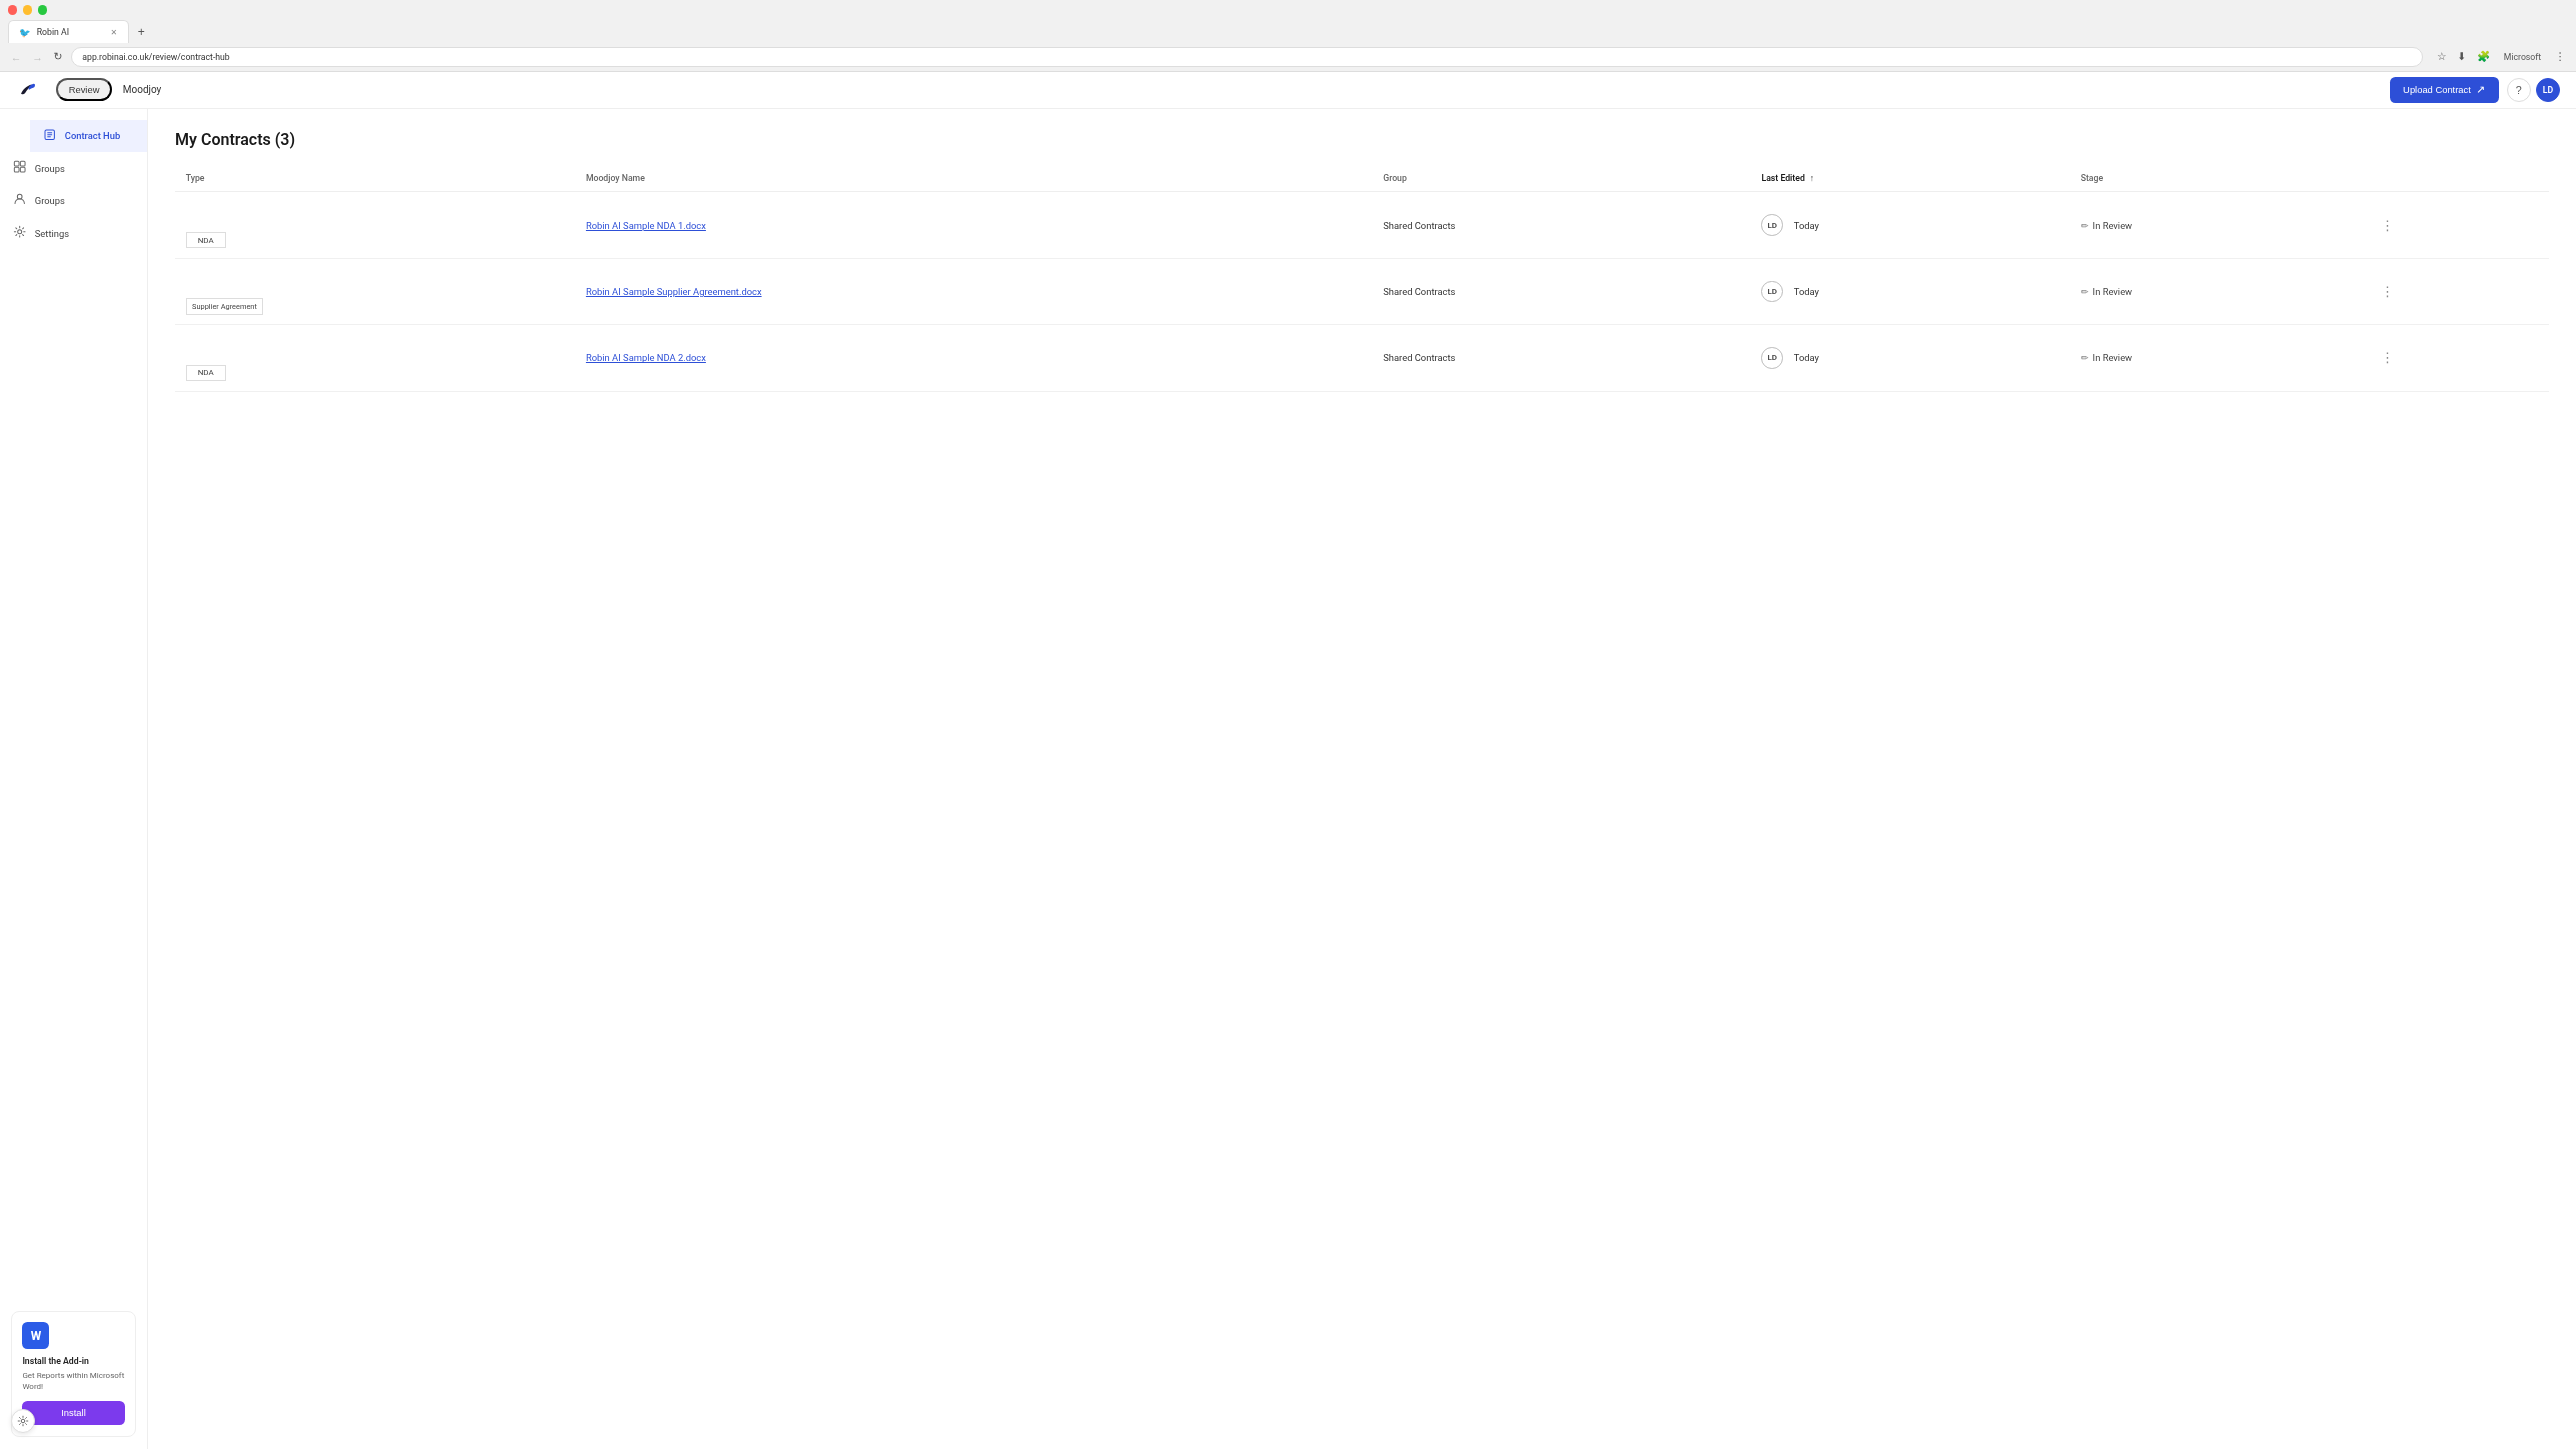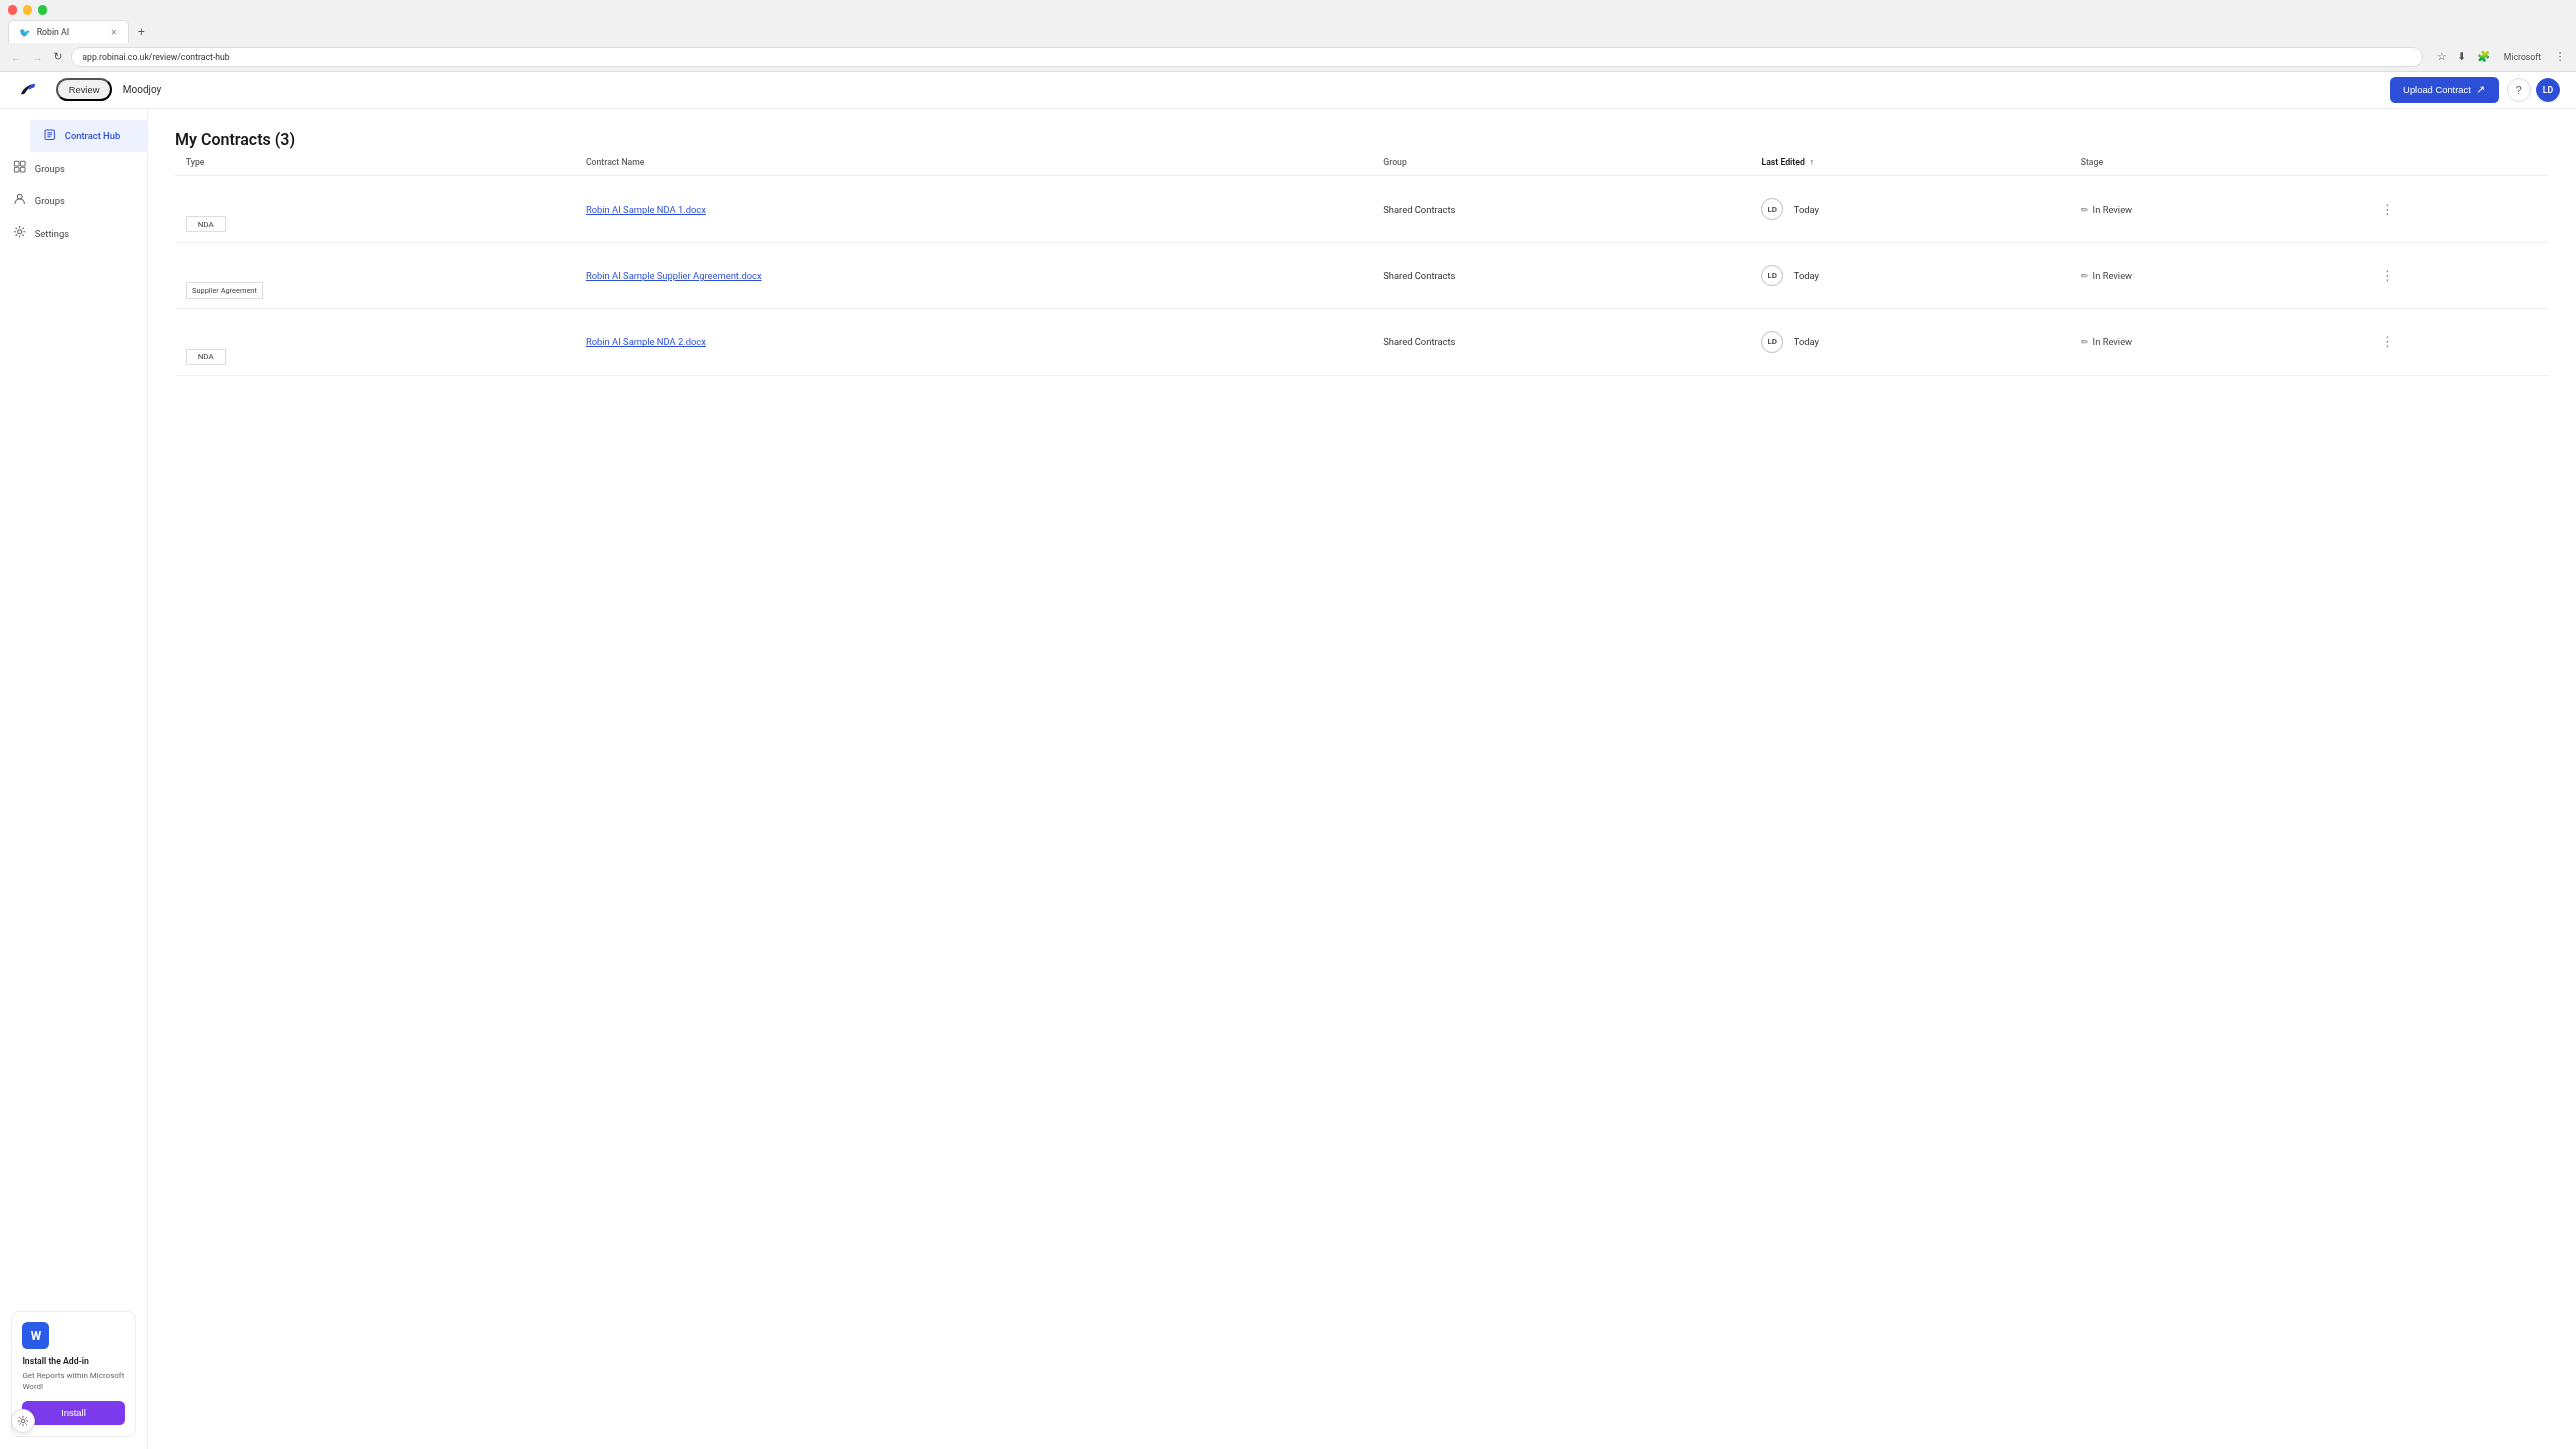--- a/index.html
+++ b/index.html
@@ -237,21 +237,21 @@
     .content {
       flex: 1;
       padding: 21.5px 27px;
       overflow-y: auto;
       background: #fff;
     }
     .page-title {
       font-size: 16px;
       font-weight: 600;
       color: #1a1a1a;
-      margin-bottom: 0;
+      margin-bottom: 16px;
     }
 
     
     .contracts-table {
       width: 100%;
       border-collapse: collapse;
     }
     .contracts-table thead tr {
       border-bottom: 1.3px solid #eee;
     }
@@ -468,21 +468,21 @@
   <div class="content">
     <h1 class="page-title">My Contracts (3)</h1>
 
     <table class="contracts-table">
       <thead>
         <tr>
           <th>
             <span>Type</span>
           </th>
           <th>
-            <span>Contract Name</span>
+            <span>Moodjoy Name</span>
           </th>
           <th>
             <span>Group</span>
           </th>
           <th class="sortable">
             <span>Last Edited</span>
             <span class="sort-arrow">↑</span>
           </th>
           <th>
             <span>Stage</span>

